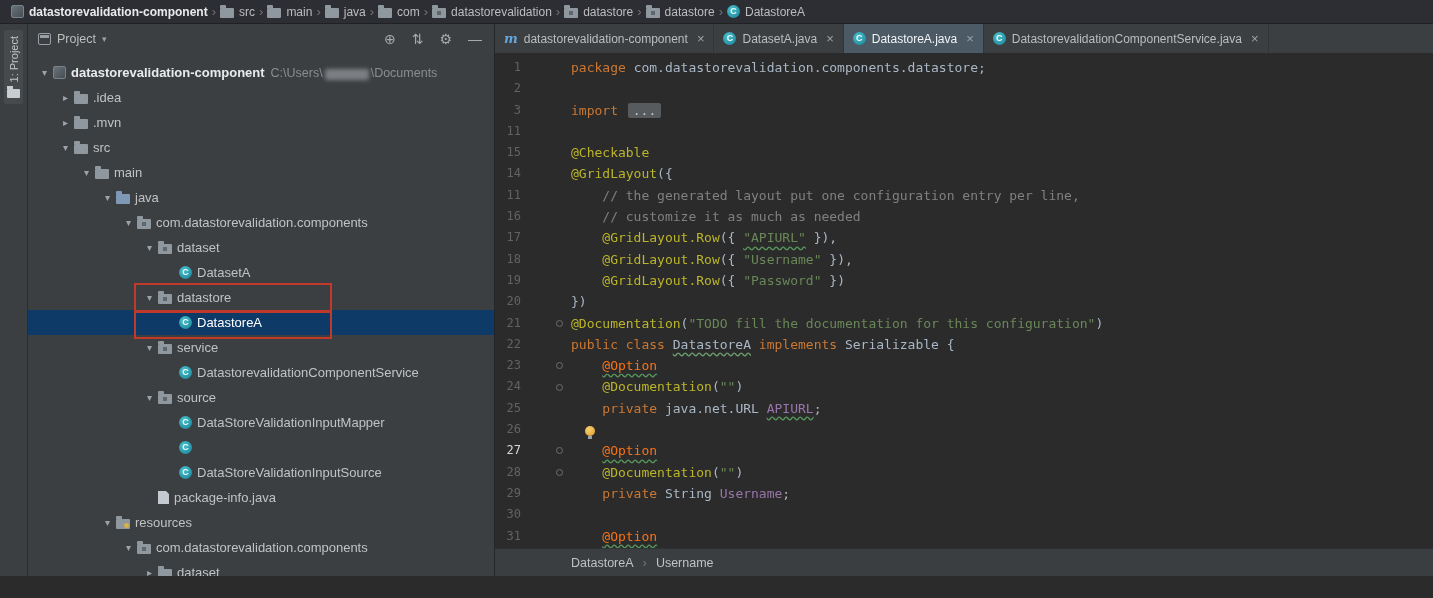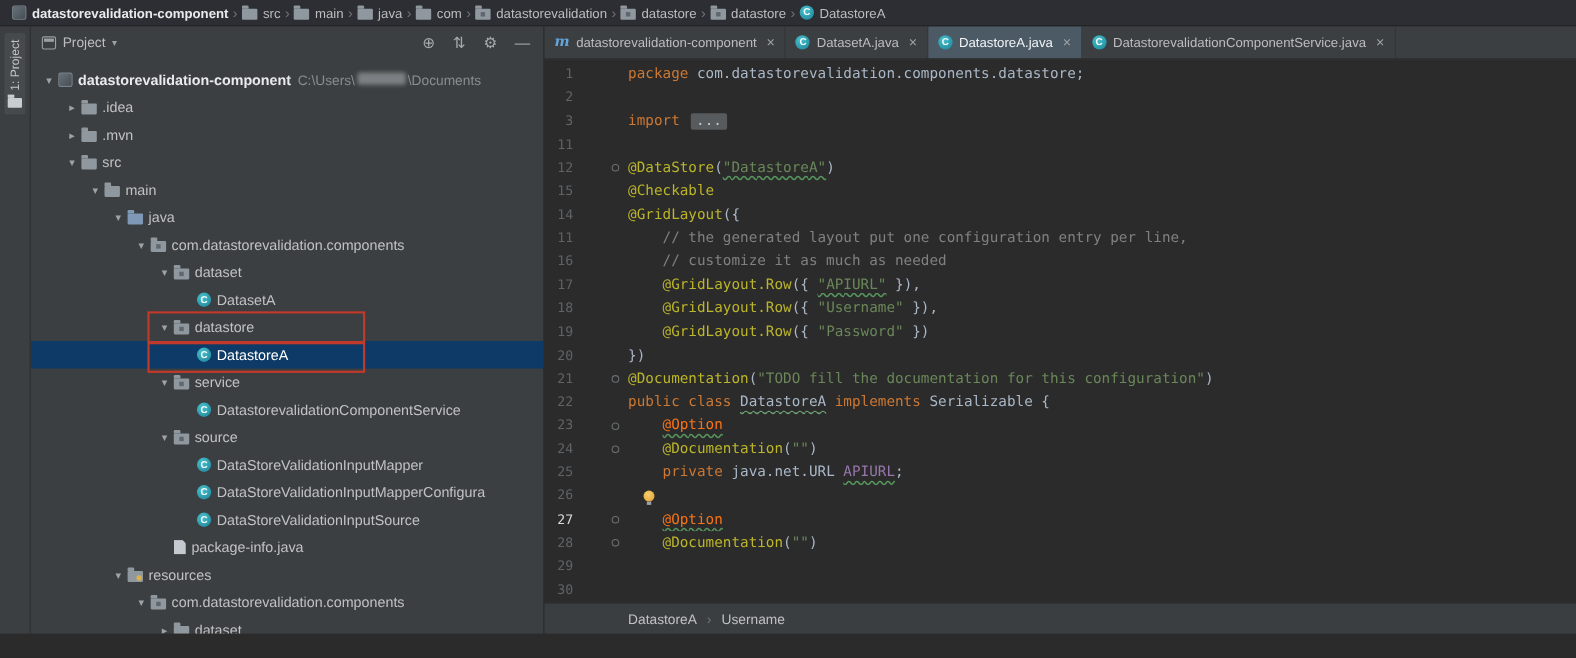--- a/index.html
+++ b/index.html
@@ -37,21 +37,21 @@
   .panel-actions { margin-left:auto; display:flex; gap:16px; color:#a6aaad; font-size:14px; }
   .hicon { cursor:pointer; line-height:1; }
 
   .tree { position:relative; flex:1; overflow:hidden; padding-top:6px; font-size:13px; }
   .trow { height:25px; display:flex; align-items:center; color:#c0c2c4; white-space:nowrap;
     cursor:pointer; width:100%; }
   .trow.sel { background:#0d3a66; color:#ffffff; }
   .arrow { width:17px; font-size:10px; color:#9da2a8; text-align:center; flex:none; }
   .tlabel { margin-left:5px; }
   .tlabel.bold { font-weight:bold; color:#e8eaec; }
-  .hint { color:#8a8d90; margin-left:6px; font-size:12.5px; display:inline-flex; align-items:flex-start; }
+  .hint { color:#8a8d90; margin-left:6px; font-size:12.5px; display:inline-flex; align-items:flex-end; }
   .redact { display:inline-block; width:44px; height:11px; background:#7c8084; filter:blur(2px);
     border-radius:2px; margin:0 2px; }
   .redrect { position:absolute; border:2px solid #c0392b; pointer-events:none; z-index:5; }
 
   
   .ic { flex:none; display:inline-block; }
   .icf { width:14px; height:10px; background:#90989f; border-radius:1px; position:relative; margin-top:2px; }
   .icf::before { content:""; position:absolute; top:-3px; left:0; width:6px; height:3px;
     background:inherit; border-radius:1px 1px 0 0; }
   .ic-package::after { content:""; position:absolute; left:5px; top:3px; width:4px; height:4px;
@@ -263,21 +263,20 @@
           <span class="tlabel">source</span>
         </div>
         <div class="trow" style="padding-left: 134px;">
           <span class="arrow"></span>
           <span class="ic ic-class">C</span>
           <span class="tlabel">DataStoreValidationInputMapper</span>
         </div>
         <div class="trow" style="padding-left: 134px;">
           <span class="arrow"></span>
           <span class="ic ic-class">C</span>
-          <span class="tlabel">DataStoreValidationInputMapperConfigura</span>
         </div>
         <div class="trow" style="padding-left: 134px;">
           <span class="arrow"></span>
           <span class="ic ic-class">C</span>
           <span class="tlabel">DataStoreValidationInputSource</span>
         </div>
         <div class="trow" style="padding-left: 113px; align-items: center;">
           <span class="arrow"></span>
           <span class="ic ic-file"></span>
           <span class="tlabel">package-info.java</span>
@@ -345,27 +344,20 @@
           <span class="ln">3</span>
           <span class="fm"></span>
           <span class="ct"><span class="t-kw">import </span><span class="t-fold">...</span></span>
         </div>
         <div class="cl">
           <span class="ln">11</span>
           <span class="fm"></span>
           <span class="ct"></span>
         </div>
         <div class="cl">
-          <span class="ln">12</span>
-          <span class="fm">
-            <span class="ring"></span>
-          </span>
-          <span class="ct"><span class="t-ann">@DataStore</span><span class="t-pl">(</span><span class="t-strU">"DatastoreA"</span><span class="t-pl">)</span></span>
-        </div>
-        <div class="cl">
           <span class="ln">15</span>
           <span class="fm"></span>
           <span class="ct"><span class="t-ann">@Checkable</span></span>
         </div>
         <div class="cl">
           <span class="ln">14</span>
           <span class="fm"></span>
           <span class="ct"><span class="t-ann">@GridLayout</span><span class="t-pl">({</span></span>
         </div>
         <div class="cl">
@@ -444,20 +436,21 @@
         <div class="cl">
           <span class="ln">28</span>
           <span class="fm">
             <span class="ring"></span>
           </span>
           <span class="ct"><span class="t-pl">    </span><span class="t-ann">@Documentation</span><span class="t-pl">(</span><span class="t-str">""</span><span class="t-pl">)</span></span>
         </div>
         <div class="cl">
           <span class="ln">29</span>
           <span class="fm"></span>
+          <span class="ct"><span class="t-pl">    </span><span class="t-kw">private </span><span class="t-pl">String </span><span class="t-fld">Username</span><span class="t-pl">;</span></span>
         </div>
         <div class="cl">
           <span class="ln">30</span>
           <span class="fm"></span>
           <span class="ct"></span>
         </div>
         <div class="cl">
           <span class="ln">31</span>
           <span class="fm"></span>
           <span class="ct"><span class="t-pl">    </span><span class="t-annU">@Option</span></span>

